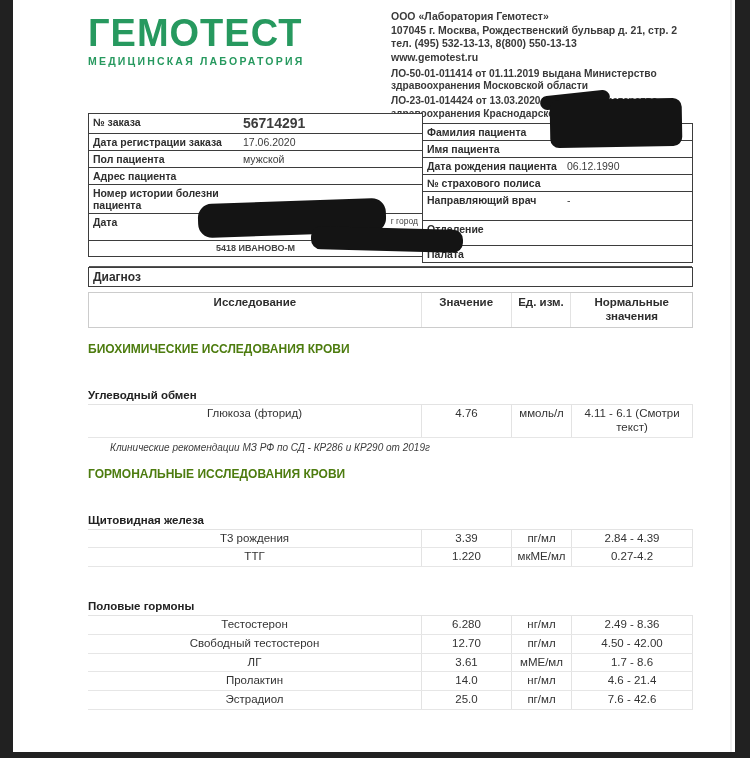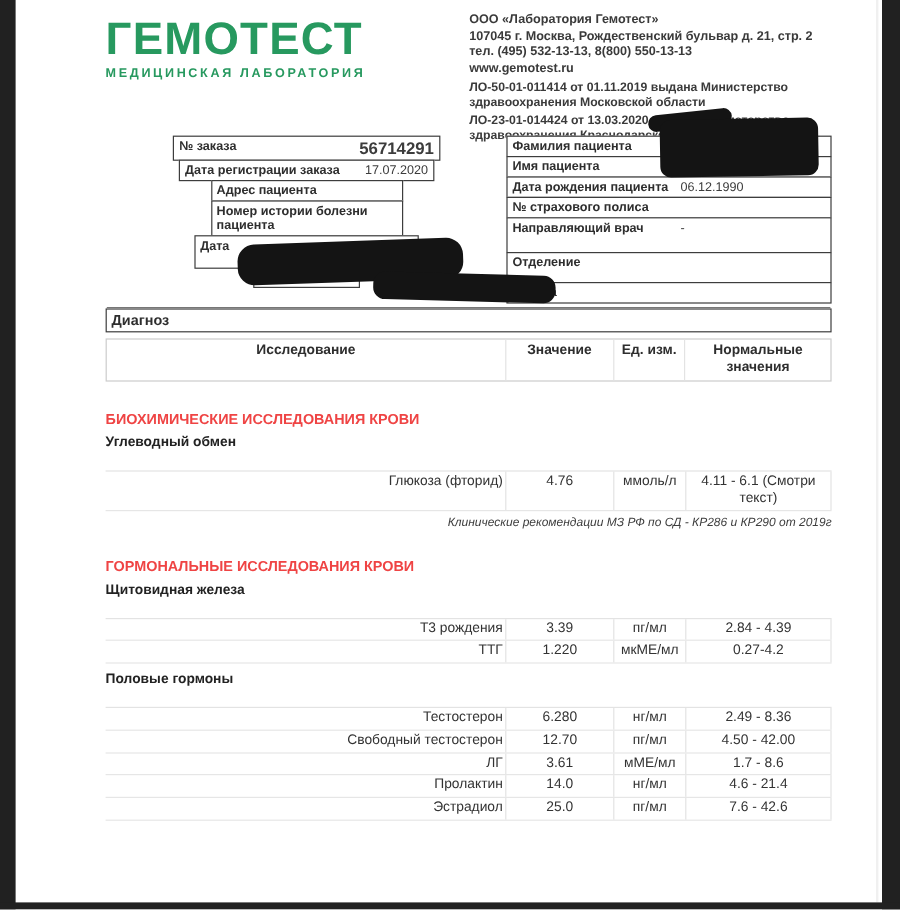--- a/index.html
+++ b/index.html
@@ -37,22 +37,22 @@
   .logo-sub{
     font-size:10.5px;font-weight:bold;letter-spacing:2.2px;
     color:var(--brand);margin-top:3px;
   }
   .company{width:302px;font-size:10.5px;font-weight:bold;line-height:1.3;color:#3a3a3a;}
   .company .lic{margin-top:3px;font-size:10.2px;line-height:1.22;}
 
   
   .order-wrap{display:flex;margin-top:2px;}
   .otable{display:flex;flex-direction:column;}
-  .otable.left{width:335px;align-items:center;}
-  .otable.right{width:270px;}
+  .otable.left{width:335px;}
+  .otable.right{width:270px;margin-top:10px;}
   .orow{
     display:flex;border:1px solid var(--border_dark);margin-top:-1px;
     font-size:10.5px;align-items:flex-start;background:#fff;
   }
   .otable.right .orow{margin-left:-1px;}
   .orow:first-child{margin-top:0;}
   .olabel{font-weight:bold;padding:2px 4px;line-height:1.15;color:#2e2e2e;}
   .otable.left .olabel{width:150px;}
   .otable.right .olabel{width:140px;}
   .oval{flex:1;padding:2px 4px;line-height:1.15;color:#3c3c3c;}
@@ -75,30 +75,30 @@
     display:flex;margin-top:5px;border:1px solid #cccccc;
     min-height:33px;font-size:11.5px;font-weight:bold;color:#2e2e2e;
   }
   .rhc{padding:3px 2px;text-align:center;line-height:1.2;border-left:1px solid var(--line_light);}
   .rhc:first-child{border-left:none;}
   .rc-name{width:333px;}
   .rc-val{width:90px;}
   .rc-unit{width:60px;}
   .rc-ref{width:122px;}
 
-  .section-title{font-size:12px;font-weight:bold;color:#ef4444;margin-top:24px;}
+  .section-title{font-size:12px;font-weight:bold;color:#4d7c0f;margin-top:14px;}
   .group-heading{
-    font-size:11.5px;font-weight:bold;color:#222;margin-top:7px;
-    padding-bottom:17px;border-bottom:1px solid var(--line_light);
+    font-size:11.5px;font-weight:bold;color:#222;margin-top:33px;
+    padding-bottom:3px;border-bottom:1px solid var(--line_light);
   }
   .rrow{display:flex;border-bottom:1px solid #e6e6e6;font-size:11.5px;color:#333;}
   .rc{padding:2px 2px;line-height:1.2;border-left:1px solid var(--line_light);text-align:center;}
-  .rrow .rc:first-child{border-left:none;text-align:right;padding-left:2px;}
+  .rrow .rc:first-child{border-left:none;text-align:center;padding-left:2px;}
   .rrow .rc-ref{border-right:1px solid var(--line_light);}
-  .note{font-size:10px;font-style:italic;color:#3d3d3d;margin:4px 0 2px 22px;text-align:right;}
+  .note{font-size:10px;font-style:italic;color:#3d3d3d;margin:4px 0 2px 22px;}
 
   
   .redact{position:absolute;background:var(--redaction);z-index:20;}
   .redact-name{left:534px;top:99px;width:132px;height:48px;border-radius:9px;transform:rotate(-1deg);}
   .redact-name-tail{left:524px;top:93px;width:70px;height:14px;border-radius:7px;transform:rotate(-6deg);}
   .redact-addr-main{left:182px;top:201px;width:188px;height:34px;border-radius:14px;transform:rotate(-2deg);}
   .redact-addr-low{left:295px;top:228px;width:152px;height:23px;border-radius:10px;transform:rotate(1.5deg);}
 </style>
 </head>
 <body>
@@ -126,21 +126,25 @@
   </div>
 
   <div class="order-wrap">
     <div class="otable left">
       <div class="orow h17">
         <div class="olabel">№ заказа</div>
         <div class="oval num">56714291</div>
       </div>
       <div class="orow h17">
         <div class="olabel">Дата регистрации заказа</div>
-        <div class="oval">17.07.2020</div>
+        <div class="oval">17.06.2020</div>
+      </div>
+      <div class="orow h17">
+        <div class="olabel">Пол пациента</div>
+        <div class="oval">мужской</div>
       </div>
       <div class="orow h17">
         <div class="olabel">Адрес пациента</div>
         <div class="oval"></div>
       </div>
       <div class="orow h30">
         <div class="olabel">Номер истории болезни пациента</div>
         <div class="oval"></div>
       </div>
       <div class="orow h26">

